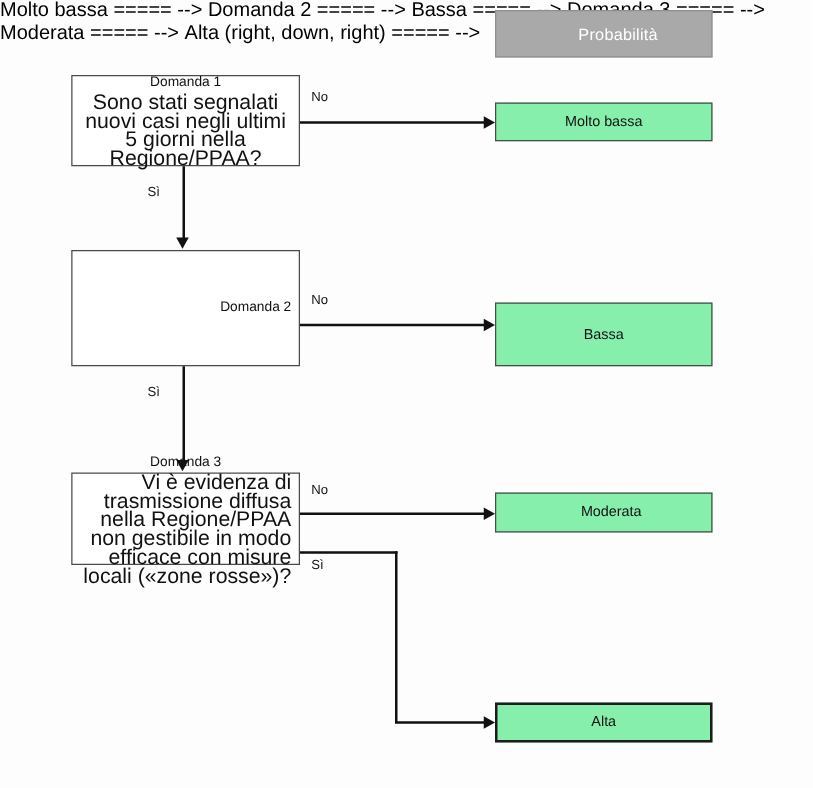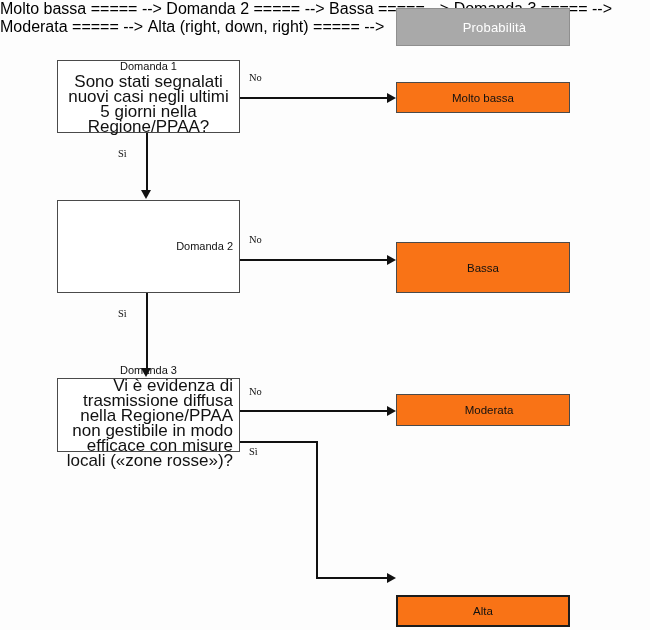--- a/index.html
+++ b/index.html
@@ -62,29 +62,28 @@
     font-size: 17px;
     color: #111111;
     line-height: 15px;
   }
 
   
   .obox {
     position: absolute;
     box-sizing: border-box;
     border: 1.3px solid #4a4a4a;
-    background: #f97316;
+    background: #86efac;
     display: flex;
     align-items: center;
     justify-content: center;
   }
   .obox.strong {
     border-width: 2px;
     border-color: #1c1c1c;
-    margin-top: 33px;
   }
   .obox .olabel {
     font-size: 11.5px;
     color: #111111;
   }
 
   
   .hline {
     position: absolute;
     height: 0;
@@ -110,21 +109,20 @@
     border-left: 5px solid transparent;
     border-right: 5px solid transparent;
     border-top: 9px solid #111111;
   }
 
   .edge-label {
     position: absolute;
     font-size: 10.5px;
     color: #111111;
     white-space: nowrap;
-    font-family: Liberation Serif, serif;
   }
 </style>
 </head>
 <body>
 
 <div id="canvas">
 
   
   <div class="header-band">
     <span class="label">Probabilità</span>

